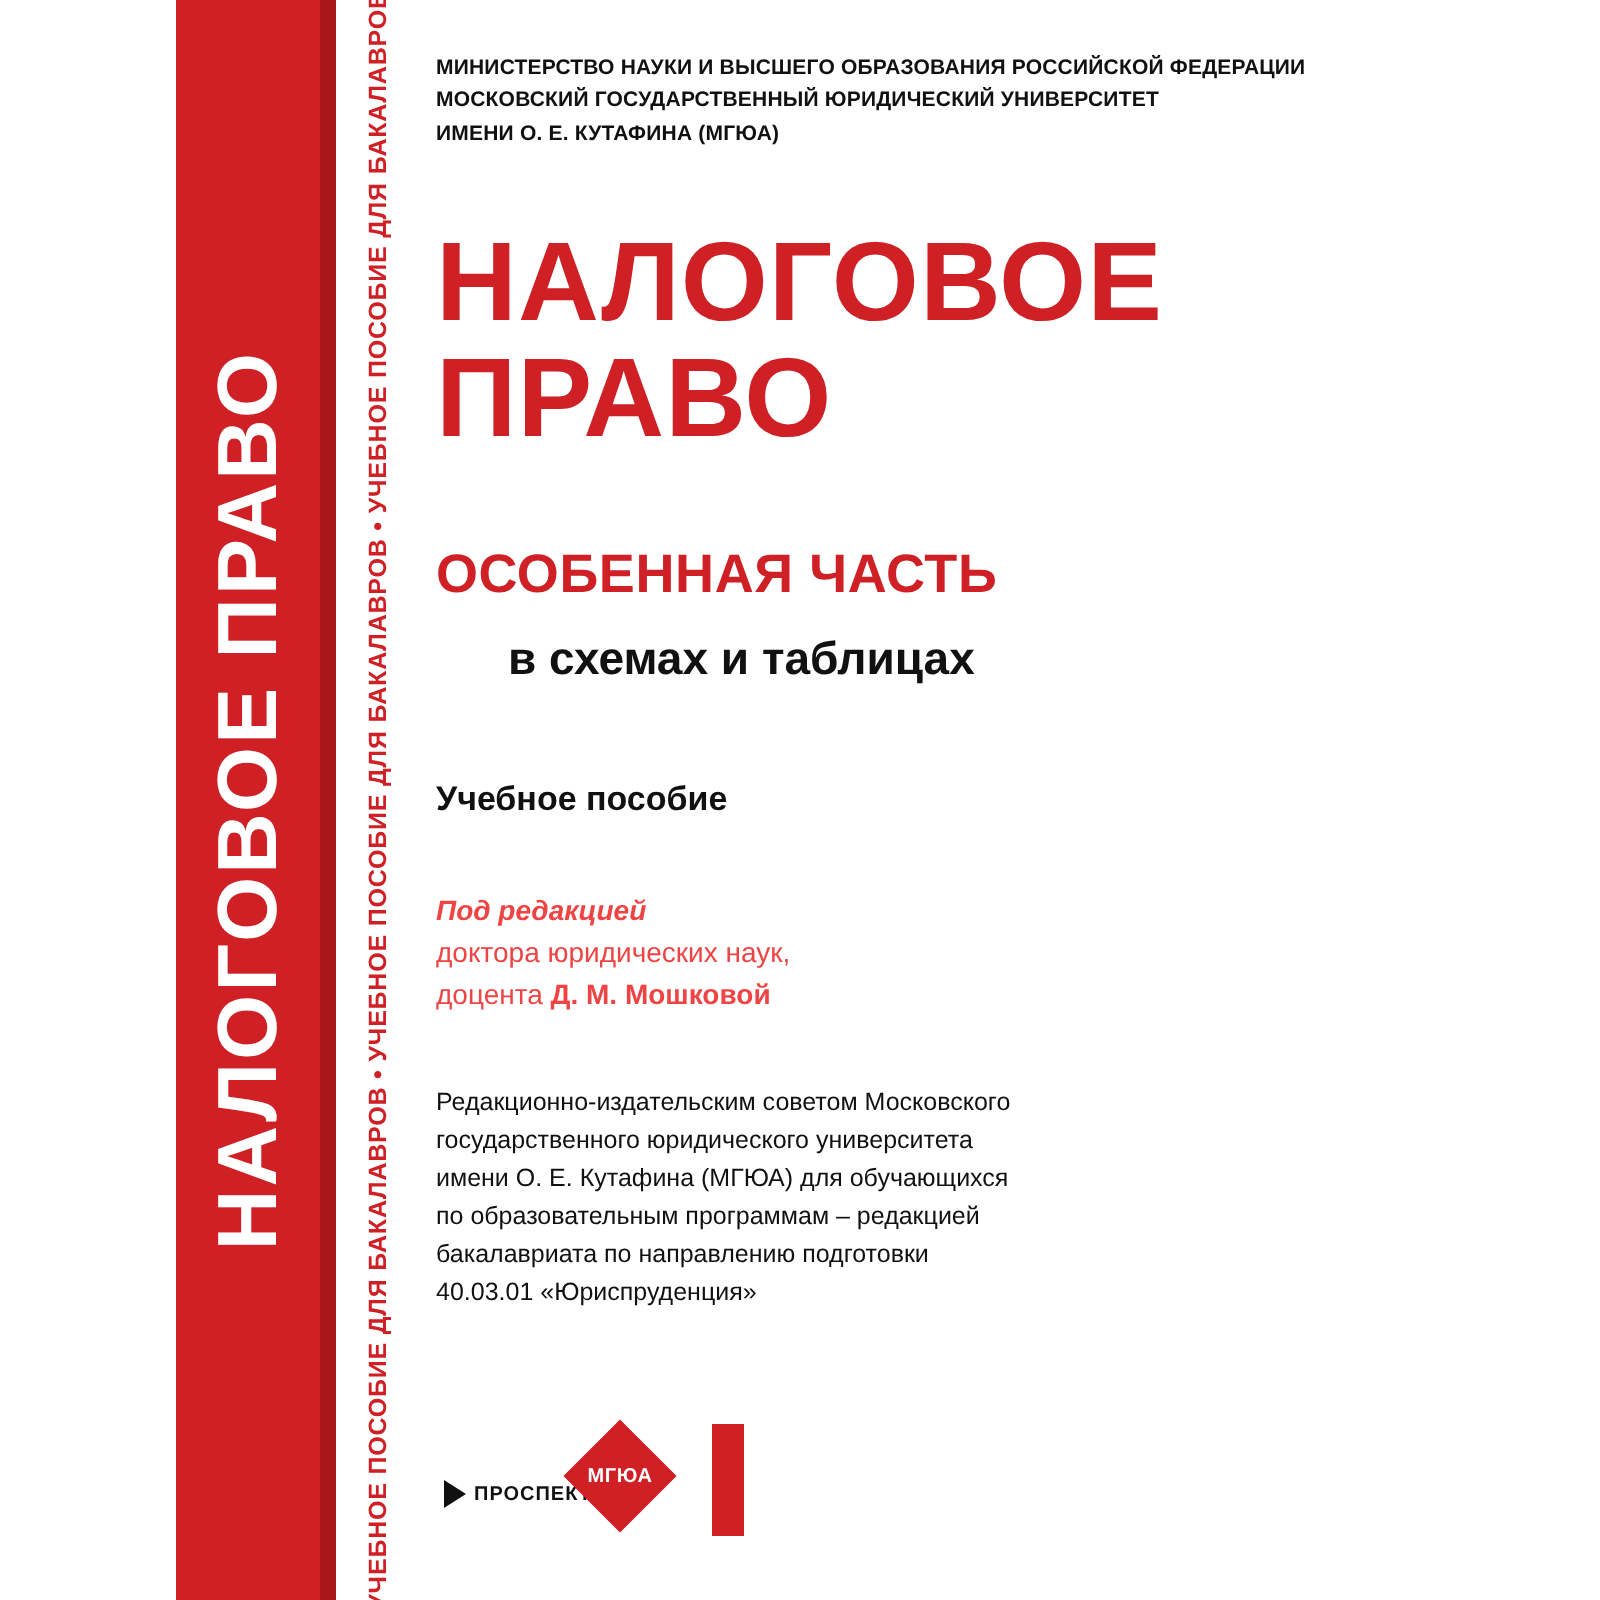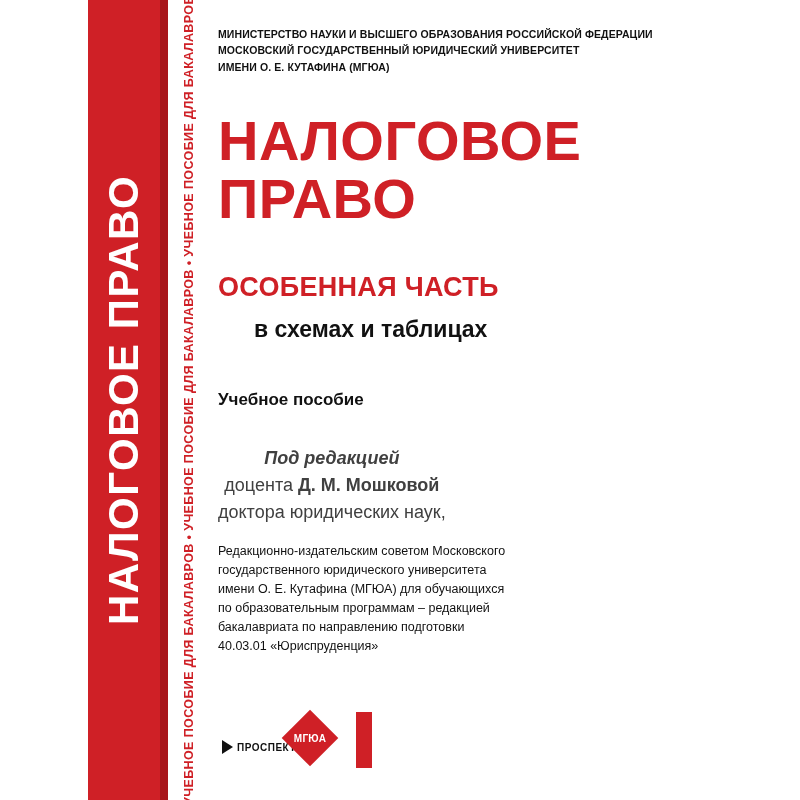--- a/index.html
+++ b/index.html
@@ -140,24 +140,23 @@
     top: 390px;
     color: #111111;
     font-size: 17px;
     font-weight: bold;
   }
 
   .editor-block {
     position: absolute;
     left: 0;
     top: 445px;
-    color: #404040;
-    font-size: 18px;
+    color: #ef4444;
+    font-size: 14px;
     line-height: 1.5;
-    text-align: center;
   }
   .editor-block .ed-label {
     font-weight: bold;
     font-style: italic;
   }
   .editor-block .ed-name {
     font-weight: bold;
   }
 
   .recommend {
@@ -257,22 +256,22 @@
 
     <div class="main-title">НАЛОГОВОЕ ПРАВО</div>
 
     <div class="subtitle-1">ОСОБЕННАЯ ЧАСТЬ</div>
     <div class="subtitle-2">в схемах и таблицах</div>
 
     <div class="kind">Учебное пособие</div>
 
     <div class="editor-block">
       <div class="ed-label">Под редакцией</div>
+      <div>доктора юридических наук,</div>
       <div><span>доцента </span><span class="ed-name">Д. М. Мошковой</span></div>
-      <div>доктора юридических наук,</div>
     </div>
 
     <div class="recommend">
       <div>Редакционно-издательским советом Московского</div>
       <div>государственного юридического университета</div>
       <div>имени О. Е. Кутафина (МГЮА) для обучающихся</div>
       <div>по образовательным программам – редакцией</div>
       <div>бакалавриата по направлению подготовки</div>
       <div>40.03.01 «Юриспруденция»</div>
     </div>

